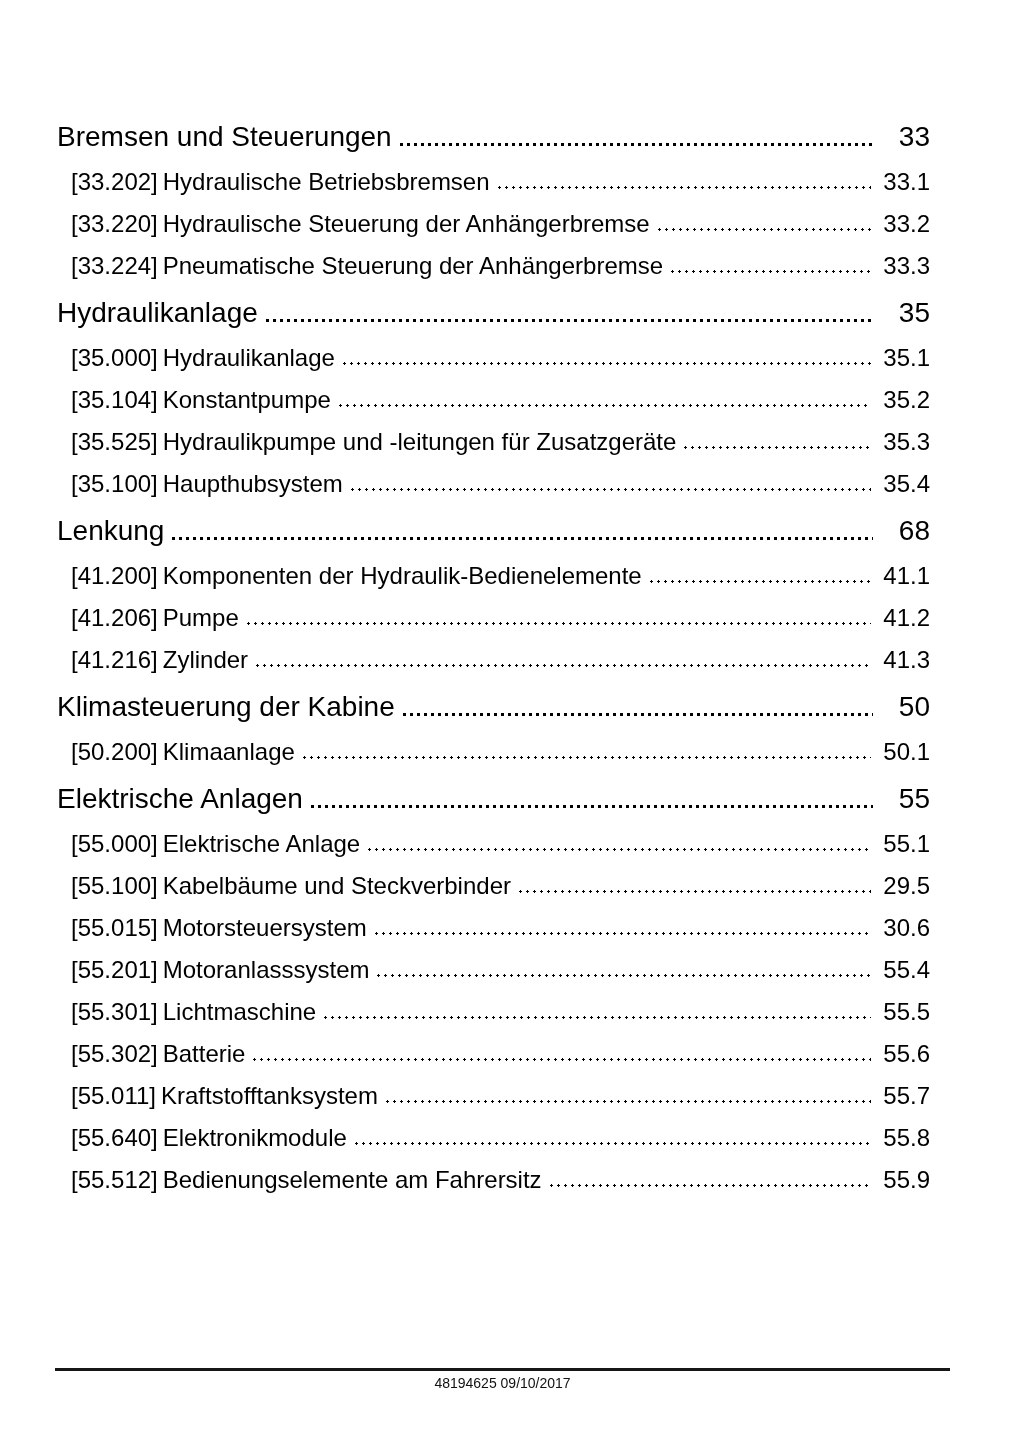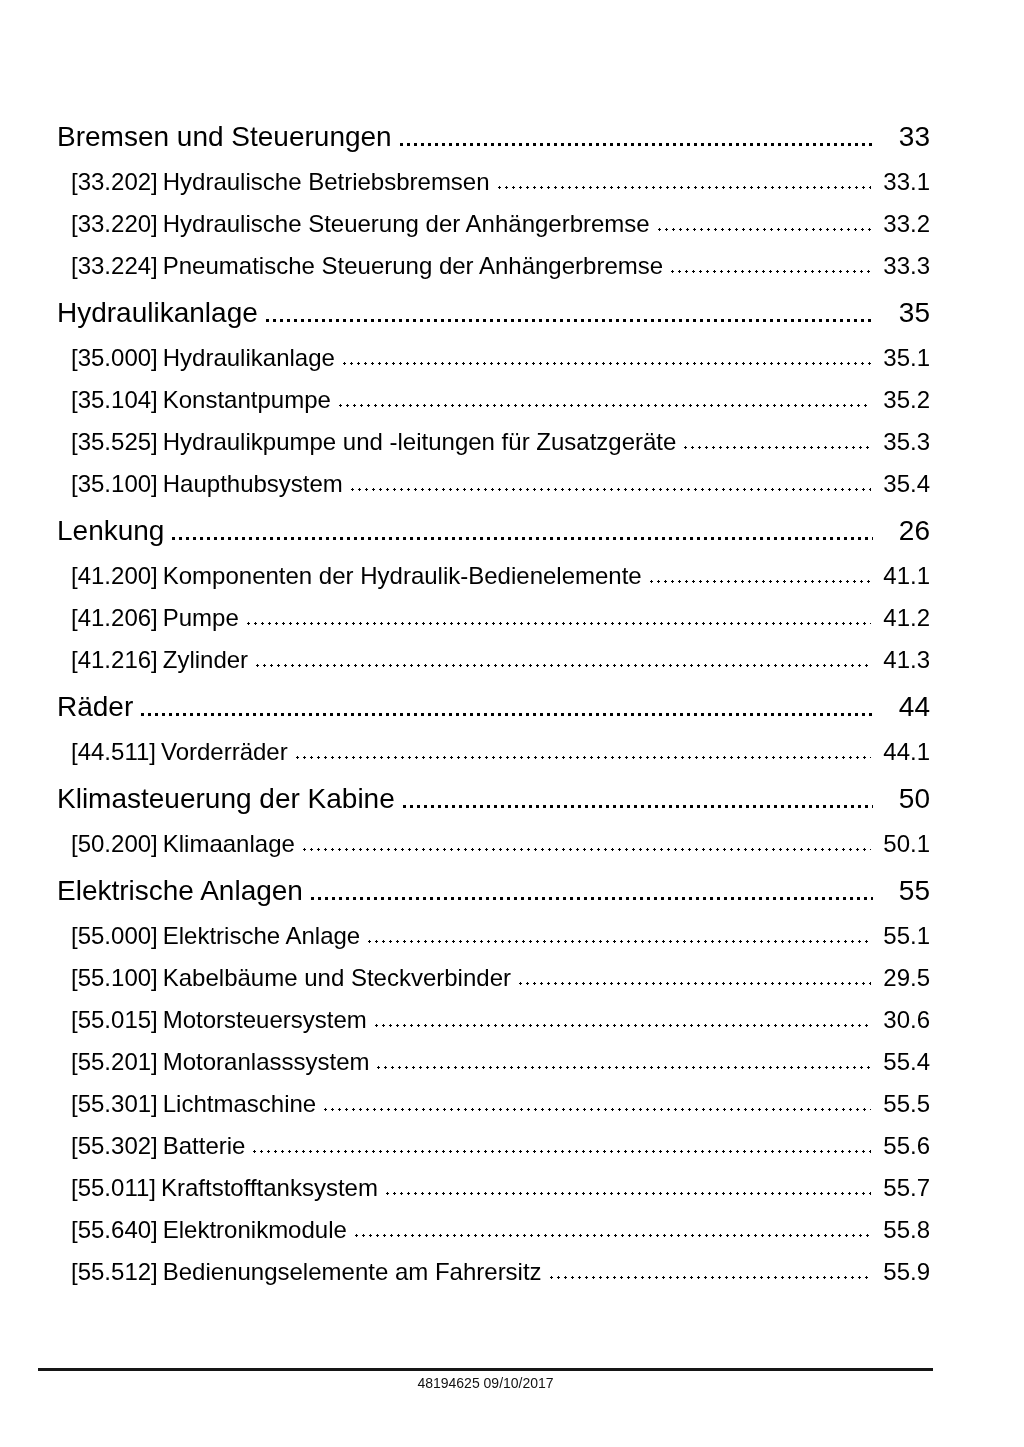--- a/index.html
+++ b/index.html
@@ -59,21 +59,21 @@
     background-image: radial-gradient(circle, #000 1.05px, transparent 1.35px);
     background-size: 7px 7px;
     background-position: left 0 bottom 4px;
   }
 
   .heading-row .num { padding-left: 26px; }
   .item-row .num { padding-left: 12px; }
 
   .page-footer {
     position: absolute;
-    left: 38px;
+    left: 55px;
     top: 1368px;
     width: 895px;
     border-top: 3px solid #161616;
   }
   .footer-text {
     text-align: center;
     font-size: 14px;
     line-height: 16px;
     padding-top: 4px;
     color: #111111;
@@ -149,21 +149,21 @@
       <span class="leader"></span>
       <span class="num">35.4</span>
     </div>
   </div>
     </section>
 
     <section class="toc-section">
       <div class="heading-row">
         <span class="title">Lenkung</span>
         <span class="leader"></span>
-        <span class="num">26</span>
+        <span class="num">68</span>
       </div>
       <div class="items">
     <div class="item-row">
       <span class="entry-code">[41.200]</span>
       <span class="entry-title">Komponenten der Hydraulik-Bedienelemente</span>
       <span class="leader"></span>
       <span class="num">41.1</span>
     </div>
 
     <div class="item-row">
@@ -175,35 +175,20 @@
 
     <div class="item-row">
       <span class="entry-code">[41.216]</span>
       <span class="entry-title">Zylinder</span>
       <span class="leader"></span>
       <span class="num">41.3</span>
     </div>
   </div>
     </section>
 
-    <section class="toc-section">
-      <div class="heading-row">
-        <span class="title">Räder</span>
-        <span class="leader"></span>
-        <span class="num">44</span>
-      </div>
-      <div class="items">
-    <div class="item-row">
-      <span class="entry-code">[44.511]</span>
-      <span class="entry-title">Vorderräder</span>
-      <span class="leader"></span>
-      <span class="num">44.1</span>
-    </div>
-  </div>
-    </section>
 
     <section class="toc-section">
       <div class="heading-row">
         <span class="title">Klimasteuerung der Kabine</span>
         <span class="leader"></span>
         <span class="num">50</span>
       </div>
       <div class="items">
     <div class="item-row">
       <span class="entry-code">[50.200]</span>

